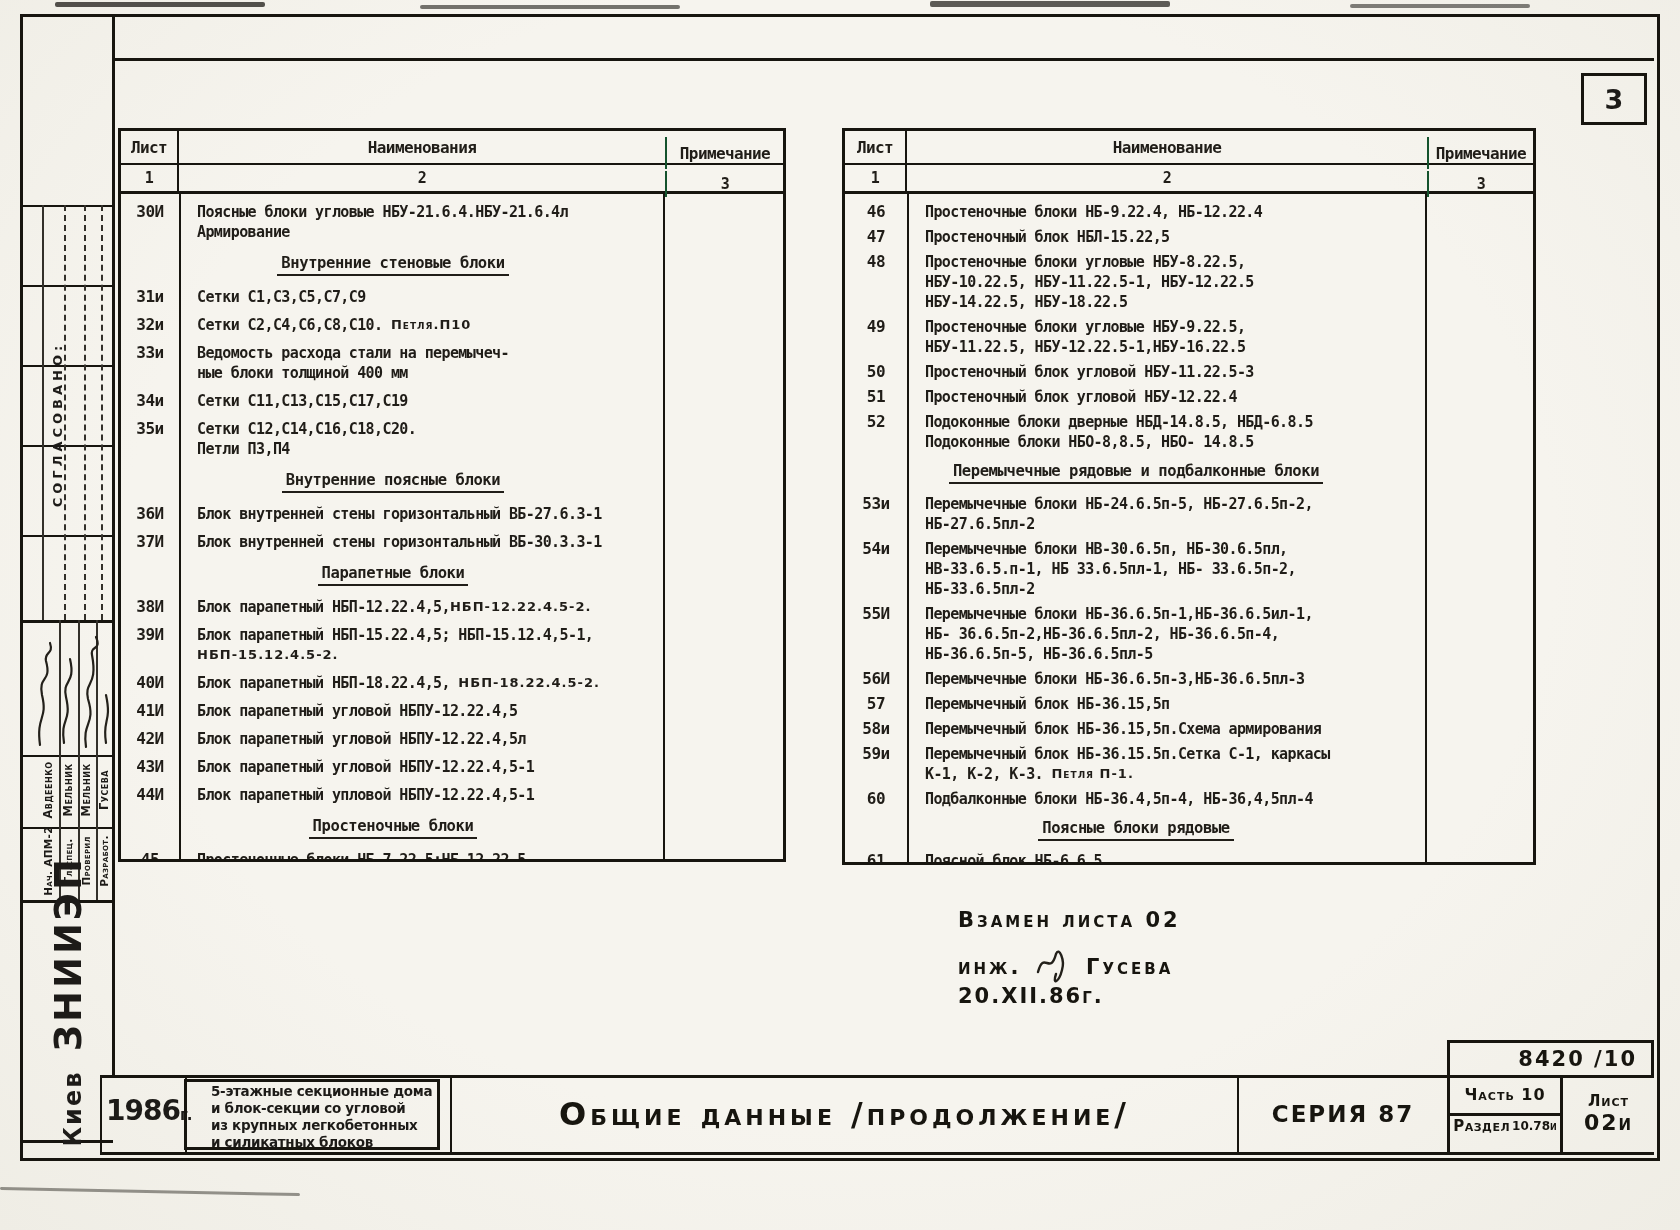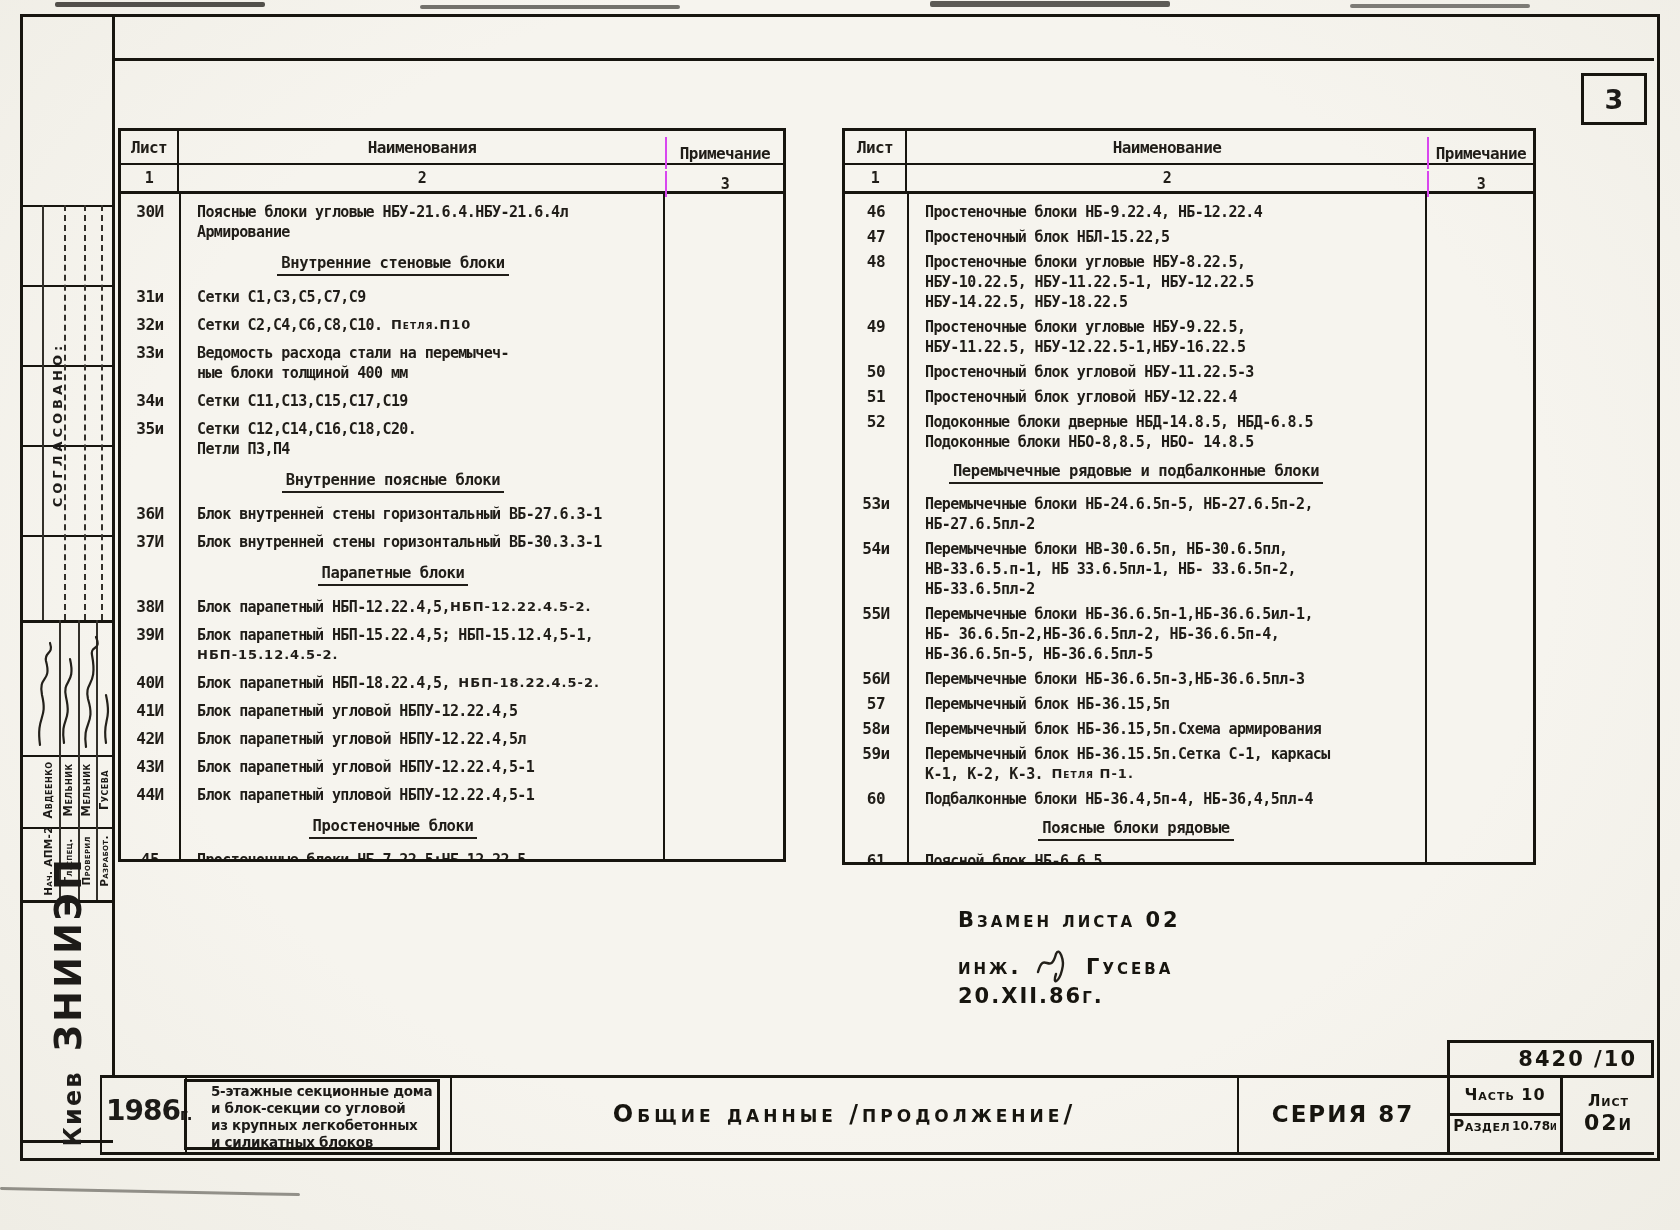--- a/index.html
+++ b/index.html
@@ -19,21 +19,21 @@
   .hand-seg{font-family:"DejaVu Sans",sans-serif;font-weight:700;font-variant:small-caps;
     font-size:13px;letter-spacing:1px;vertical-align:1px;}
   
   .tbl{position:absolute;border:3px solid #17150f;background:transparent;box-sizing:border-box;}
   .tbl-head,.tbl-sub{display:flex;box-sizing:border-box;}
   .tbl-head{height:34px;border-bottom:2px solid #17150f;align-items:center;}
   .tbl-sub{height:29px;border-bottom:3px solid #17150f;align-items:center;}
   .c-num,.c-name,.c-note{box-sizing:border-box;text-align:center;font-size:16px;}
   .c-num{width:var(--numw);border-right:2px solid #17150f;height:100%;display:flex;align-items:center;justify-content:center;}
   .c-name{flex:1;height:100%;display:flex;align-items:center;justify-content:center;}
-  .c-note{width:var(--notew);border-left:2px solid #d946ef;height:100%;display:flex;align-items:center;justify-content:center;margin-top:12px;}
+  .c-note{width:var(--notew);border-left:2px solid #14532d;height:100%;display:flex;align-items:center;justify-content:center;margin-top:12px;}
   .tbl-sub .c-num,.tbl-sub .c-name,.tbl-sub .c-note{font-size:15px;}
   .tbl-body{position:relative;overflow:hidden;box-sizing:border-box;
     height:calc(100% - 63px);padding-top:8px;}
   .vline-l,.vline-r{position:absolute;top:0;bottom:0;width:2px;background:#17150f;}
   .vline-l{left:var(--numw);}
   .vline-r{right:var(--notew);}
   .item-row{position:relative;padding-left:calc(var(--numw) + 18px);padding-right:calc(var(--notew) + 6px);}
   .t0 .item-row{margin-bottom:8px;}
   .t1 .item-row{margin-bottom:5px;}
   .row-num{position:absolute;left:0;top:0;width:var(--numw);text-align:center;font-size:16px;font-weight:700;letter-spacing:-0.5px;}
@@ -414,21 +414,21 @@
   </div>
 
   <div class="tb-cell proj-box" style="left:184px;top:1079px;width:256px;height:71px;padding:1px 20px;">
     <div>5-этажные секционные дома</div>
     <div>и блок-секции со угловой</div>
     <div>из крупных легкобетонных</div>
     <div>и силикатных блоков</div>
   </div>
 
   <div class="tb-cell" style="left:452px;top:1075px;width:785px;height:77px;display:flex;align-items:center;justify-content:center;">
-    <span class="hand" style="font-size:24px;letter-spacing:4px;">Общие  данные  /продолжение/</span>
+    <span class="hand" style="font-size:32px;letter-spacing:4px;">Общие  данные  /продолжение/</span>
   </div>
 
   <div class="tb-cell" style="left:1239px;top:1075px;width:208px;height:77px;display:flex;align-items:center;justify-content:center;">
     <span class="hand" style="font-size:23px;letter-spacing:2px;">СЕРИЯ 87</span>
   </div>
 
   <div class="tb-cell" style="left:1450px;top:1075px;width:110px;height:38px;display:flex;align-items:center;justify-content:center;">
     <span class="hand" style="font-size:16px;letter-spacing:1px;">Часть 10</span>
   </div>
   <div class="tb-cell" style="left:1450px;top:1116px;width:110px;height:20px;display:flex;align-items:center;justify-content:center;">

